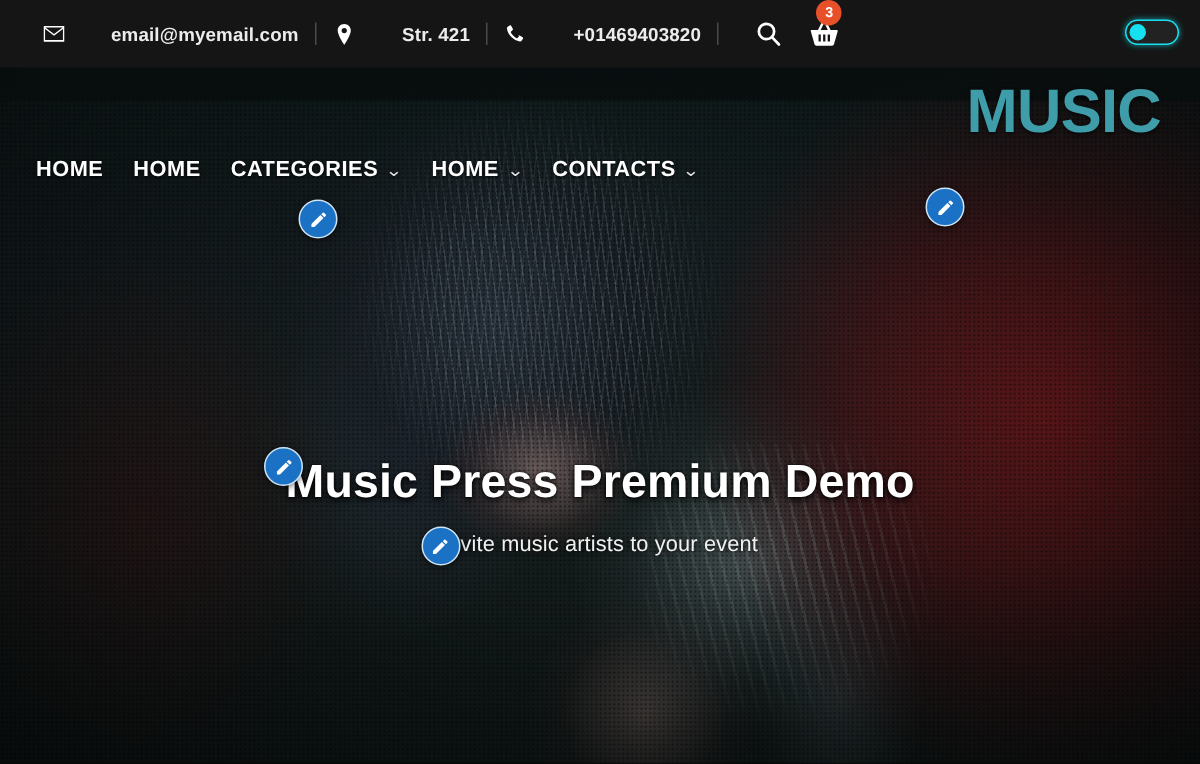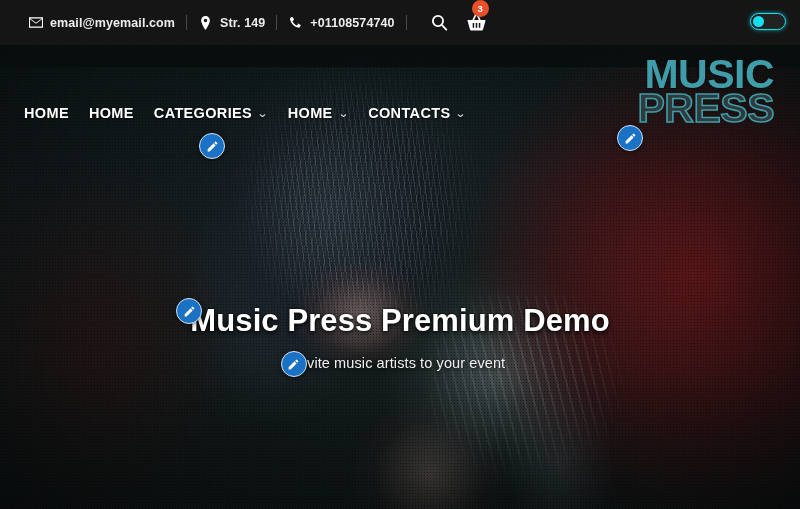--- a/index.html
+++ b/index.html
@@ -40,20 +40,21 @@
   }
 
   .tb-item {
     display: flex;
     align-items: center;
     color: #ececec;
     font-size: 12.5px;
     font-weight: bold;
     letter-spacing: .1px;
     white-space: nowrap;
+    gap: 24px;
   }
 
   .tb-ico {
     display: inline-flex;
     align-items: center;
     justify-content: center;
     width: 15px;
     height: 15px;
     margin-right: 7px;
     color: #fff;
@@ -403,21 +404,20 @@
     </nav>
 
     <span class="edit-badge" id="edit-nav">
       <svg width="13" height="13" viewBox="0 0 24 24" fill="#fff" aria-hidden="true">
         <path d="M3 17.25V21h3.75L17.81 9.94l-3.75-3.75L3 17.25zM20.71 7.04a1 1 0 0 0 0-1.41l-2.34-2.34a1 1 0 0 0-1.41 0l-1.83 1.83 3.75 3.75 1.83-1.83z"></path>
       </svg>
     </span>
 
     <div id="logo">
       <span id="logo-music">MUSIC</span>
-      <span id="logo-press">PRESS</span>
     </div>
 
     <span class="edit-badge" id="edit-logo">
       <svg width="13" height="13" viewBox="0 0 24 24" fill="#fff" aria-hidden="true">
         <path d="M3 17.25V21h3.75L17.81 9.94l-3.75-3.75L3 17.25zM20.71 7.04a1 1 0 0 0 0-1.41l-2.34-2.34a1 1 0 0 0-1.41 0l-1.83 1.83 3.75 3.75 1.83-1.83z"></path>
       </svg>
     </span>
   </div>
 
   <div id="topbar">
@@ -433,32 +433,32 @@
       </div>
 
       <div class="tb-sep"></div>
 
       <div class="tb-item">
         <span class="tb-ico">
           <svg width="11" height="14" viewBox="0 0 12 16" fill="#fff" aria-hidden="true">
             <path d="M6 0C3.2 0 1 2.2 1 5c0 3.7 5 11 5 11s5-7.3 5-11c0-2.8-2.2-5-5-5zm0 7a2 2 0 1 1 0-4 2 2 0 0 1 0 4z"></path>
           </svg>
         </span>
-        <span>Str. 149</span>
+        <span>Str. 421</span>
       </div>
 
       <div class="tb-sep"></div>
 
       <div class="tb-item">
         <span class="tb-ico">
           <svg width="13" height="13" viewBox="0 0 16 16" fill="#fff" aria-hidden="true">
             <path d="M11.1 10.1l-1.3 1.3c-.3.3-.7.3-1 .1C7.2 10.5 5.5 8.8 4.5 7.2c-.2-.3-.2-.7.1-1l1.3-1.3c.3-.3.3-.7.1-1L4.6 1.5c-.2-.4-.7-.5-1.1-.3L2 2.1c-.6.3-.9 1-.8 1.7.4 2.5 1.7 5 3.6 6.9 1.9 1.9 4.4 3.2 6.9 3.6.7.1 1.4-.2 1.7-.8l.9-1.5c.2-.4.1-.9-.3-1.1l-2.4-1.4c-.3-.2-.8-.2-1 .1z"></path>
           </svg>
         </span>
-        <span>+01108574740</span>
+        <span>+01469403820</span>
       </div>
 
       <div class="tb-sep"></div>
 
       <div id="search-btn">
         <svg width="17" height="17" viewBox="0 0 18 18" fill="none" stroke="#fff" stroke-width="1.9" aria-hidden="true">
           <circle cx="7.4" cy="7.4" r="5.4"></circle>
           <line x1="11.4" y1="11.6" x2="16.2" y2="16.6" stroke-linecap="round"></line>
         </svg>
       </div>

